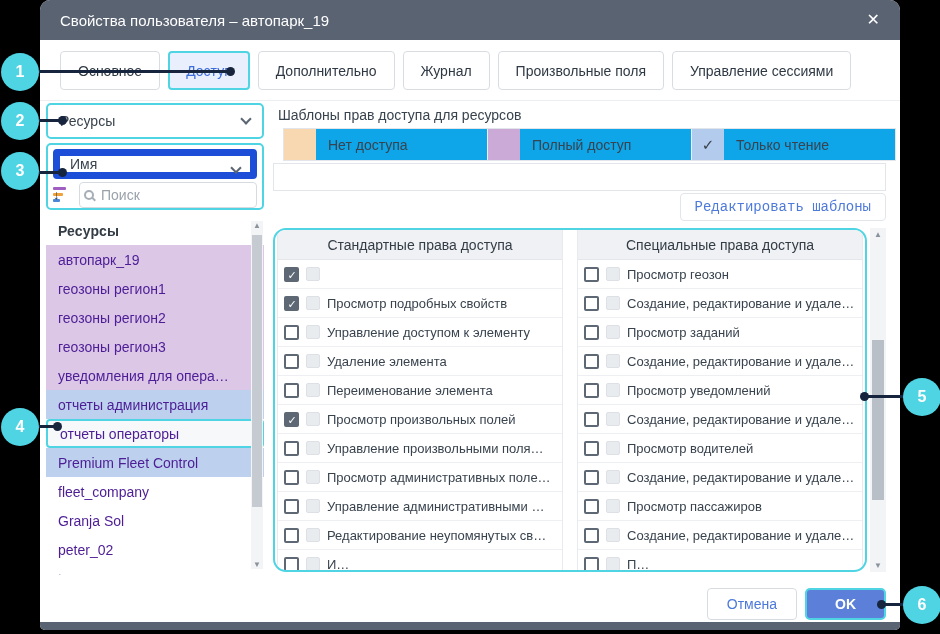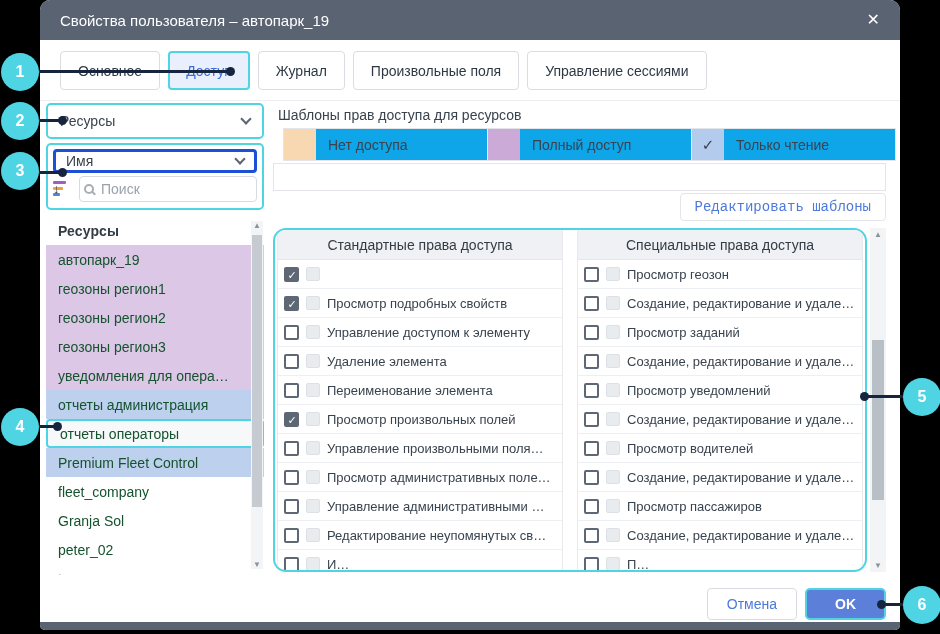--- a/index.html
+++ b/index.html
@@ -24,38 +24,38 @@
     border-radius:4px;font-size:14px;color:#2f3944;background:#fff;white-space:nowrap}
   .tab.active{color:#3c6cdd;background:#e9effc;border:2px solid var(--accent);padding:0 16px}
   
   .dd-top{position:absolute;left:6px;top:63px;width:218px;height:36px;border:2px solid var(--accent);
     border-radius:5px;background:#fff;display:flex;align-items:center;justify-content:space-between;
     padding:0 12px;font-size:14px;color:var(--txt)}
   .chev{width:8px;height:8px;border-right:2px solid #5b6673;border-bottom:2px solid #5b6673;
     transform:rotate(45deg);margin-top:-4px;flex:none}
   .fgroup{position:absolute;left:6px;top:103px;width:218px;height:67px;border:2px solid var(--accent);
     border-radius:5px;background:#fff;padding:4px 5px}
-  .dd-in{height:24px;border:3px solid #1d4ed8;border-radius:4px;display:flex;align-items:center;
+  .dd-in{height:30px;border:7px solid #1d4ed8;border-radius:4px;display:flex;align-items:flex-end;
     justify-content:space-between;padding:0 10px;font-size:14px;color:var(--txt)}
   .srow{display:flex;align-items:center;margin-top:3px;height:26px;gap:4px}
   .sorticon{position:relative;width:22px;height:18px;flex:none}
   .sorticon i{position:absolute;left:0;height:3px;border-radius:1px}
   .sorticon .b1{top:1px;width:13px;background:#a05fc0}
   .sorticon .b2{top:7px;width:10px;background:#f0a13c}
   .sorticon .b3{top:13px;width:7px;background:#4b86d8}
   .sorticon .ar{position:absolute;right:1px;top:0;font-size:13px;font-weight:bold;color:#2e3a49;
     font-style:normal;line-height:18px}
   .search{flex:1;height:26px;border:1px solid #d7dbe0;border-radius:4px;display:flex;align-items:center;
     padding:0 4px;gap:7px;color:var(--muted);font-size:14px}
   .mag{width:10px;height:10px;border:2px solid #a7aeb6;border-radius:50%;position:relative;flex:none}
   .mag::after{content:"";position:absolute;width:5px;height:2px;background:#a7aeb6;
     transform:rotate(45deg);right:-4px;bottom:-2px}
   .rlist{position:absolute;left:6px;top:176px;width:218px;height:359px;overflow:hidden;background:#fff}
   .ritem{height:29px;display:flex;align-items:center;padding:0 26px 0 12px;font-size:14px;
-    color:#14532d;white-space:nowrap;overflow:hidden;background:#fff}
+    color:#4c1d95;white-space:nowrap;overflow:hidden;background:#fff}
   .ritem.hdr{color:#333c45;font-weight:bold;letter-spacing:.1px}
   .ritem.purple{background:var(--purple)}
   .ritem.blue{background:var(--blue)}
   .ritem.selected{background:#f6f8fa;border:2px solid var(--accent);border-radius:4px}
   .sbar{position:absolute;right:1px;top:5px;width:12px;height:348px;background:#f3f4f6}
   .sbar .up,.sbar .dn{position:absolute;left:0;width:12px;font-size:8px;color:#8a929b;text-align:center}
   .sbar .up{top:0}.sbar .dn{bottom:0}
   .sbar .thumb{position:absolute;left:1px;width:10px;background:#c6cbd1}
   
   .tpltitle{position:absolute;left:238px;top:67px;font-size:14px;color:var(--txt)}
@@ -112,20 +112,23 @@
     </div>
     <div class="body">
       <div class="tabs" id="tabs">
           <div class="tab">
             <span>Основное</span>
           </div>
           <div class="tab active">
             <span>Доступ</span>
           </div>
           <div class="tab">
+            <span>Дополнительно</span>
+          </div>
+          <div class="tab">
             <span>Журнал</span>
           </div>
           <div class="tab">
             <span>Произвольные поля</span>
           </div>
           <div class="tab">
             <span>Управление сессиями</span>
           </div>
         </div>
 

